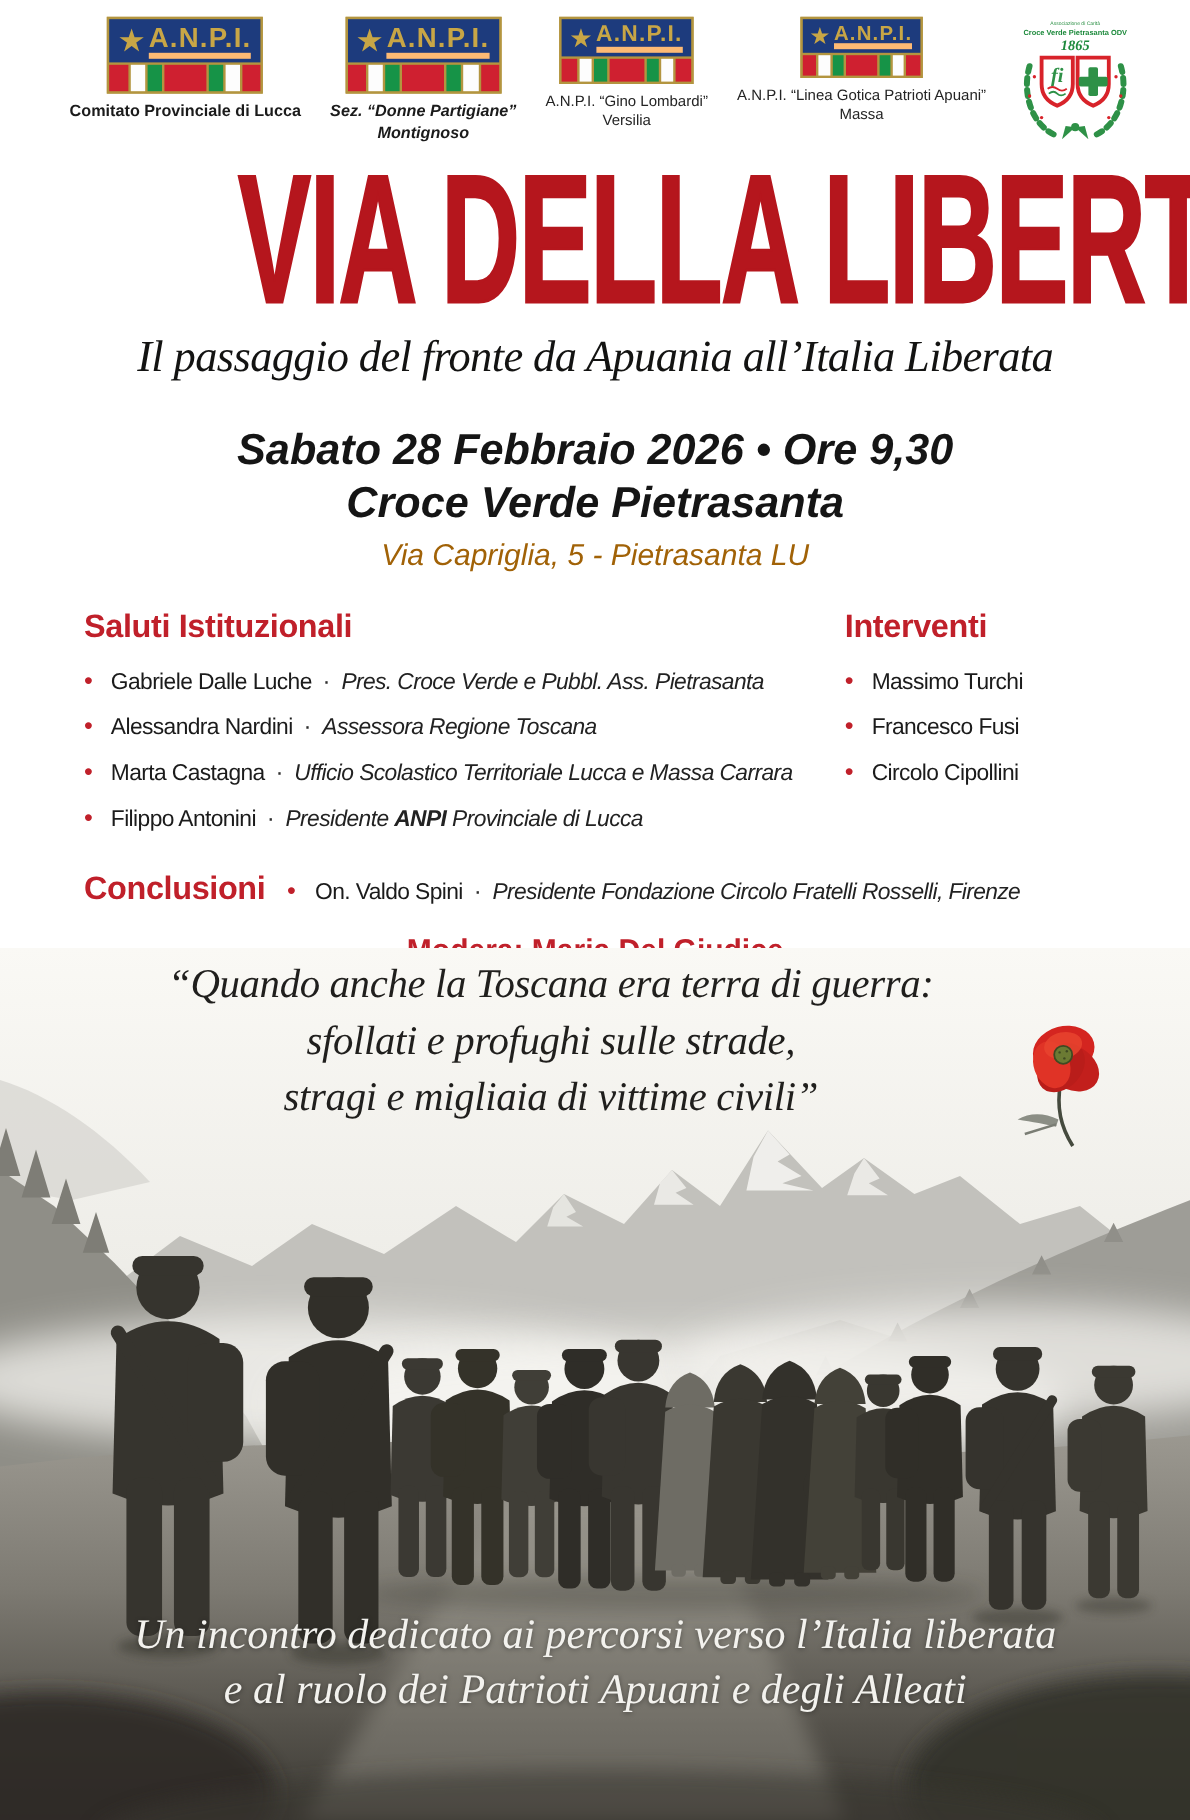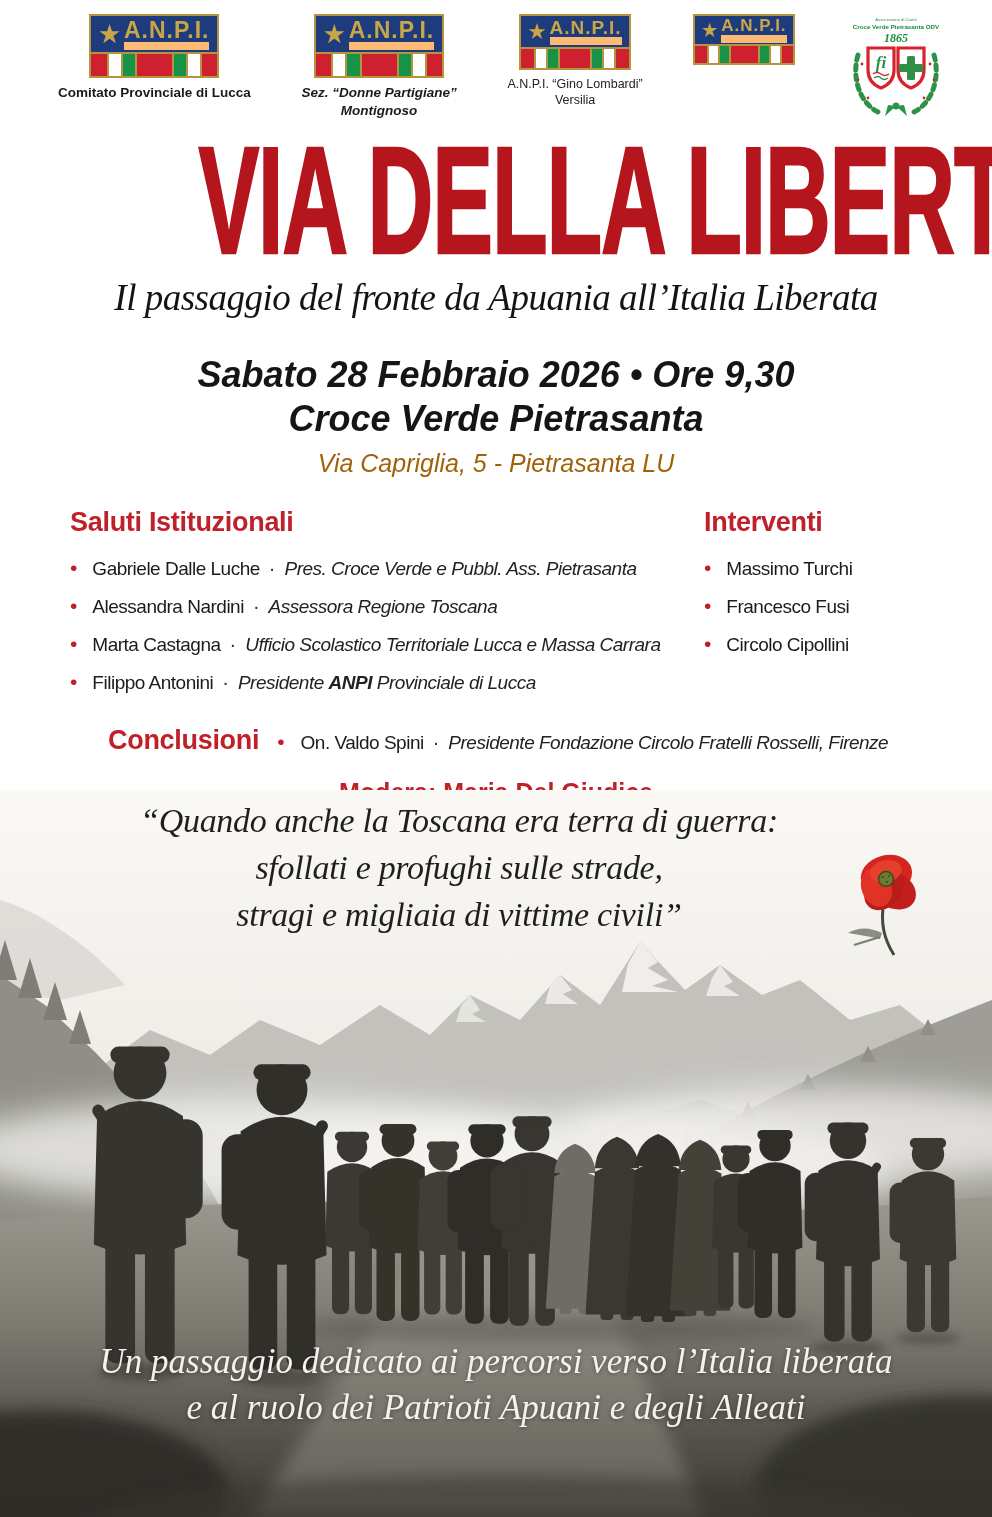--- a/index.html
+++ b/index.html
@@ -6,21 +6,21 @@
   .poster {
     position:relative; width:992px; height:1517px; margin:0 auto;
     background:#ffffff; overflow:hidden;
     font-family:"Liberation Sans", sans-serif; color:#1a1a1a;
   }
   
   .logos { display:flex; justify-content:space-between; align-items:flex-start; padding:14px 46px 0 58px; }
   .logo-item { display:flex; flex-direction:column; align-items:center; }
   .anpi-badge { border:2px solid #b3953f; background:#b3953f; display:flex; flex-direction:column; gap:2px; box-sizing:border-box; }
   .anpi-top { background:#1d3b7d; display:flex; align-items:center; justify-content:center; gap:4px; color:#c8a646; font-weight:bold; }
-  .anpi-word { border-bottom:8px solid #fdba74; line-height:1.05; letter-spacing:1px; }
+  .anpi-word { border-bottom:5px solid #fdba74; line-height:1.05; letter-spacing:1px; }
   .anpi-stripes { display:flex; gap:2px; }
   .st { height:100%; }
   .s-red { background:#cf2030; } .s-wht { background:#fdfdfd; } .s-grn { background:#169347; }
   .lg .anpi-top { height:36px; font-size:23px; }  .lg .anpi-stripes { height:22px; } .lg { width:130px; }
   .md .anpi-top { height:31px; font-size:19px; }  .md .anpi-stripes { height:19px; } .md { width:112px; }
   .sm .anpi-top { height:28px; font-size:17px; }  .sm .anpi-stripes { height:17px; } .sm { width:102px; }
   .logo-cap { margin-top:6px; text-align:center; font-size:13.5px; line-height:1.3; white-space:nowrap; color:#1b1b1b; }
   .cap-bold { font-weight:bold;text-align:center; }
   .cap-bi { font-weight:bold; font-style:italic; }
   .cap-sm { font-size:12.5px; color:#242424; }
@@ -43,21 +43,21 @@
   .col-a { width:634px; } .col-b { flex:1; }
   .sec-h { margin:0 0 11px 0; color:#c0202a; font-size:27px; font-weight:bold; letter-spacing:-0.3px; }
   ul.plist { list-style:none; margin:0; padding:0; }
   ul.plist li { display:flex; align-items:baseline; line-height:37px; white-space:nowrap; }
   .blt { color:#c0202a; font-size:21px; margin-right:15px; flex:0 0 auto; }
   .nm { font-size:19px; color:#1b1b1b; letter-spacing:-0.5px; }
   .mid { margin:0 9px; color:#2e2e2e; font-size:20px; }
   .rl { font-size:19px; font-style:italic; color:#222; letter-spacing:-0.5px; }
   .rl b { font-style:italic; }
   
-  .concl { display:flex; align-items:baseline; margin-top:24px; padding:0 108px; white-space:nowrap; }
+  .concl { display:flex; align-items:baseline; margin-top:24px; padding:0 70px; white-space:nowrap; }
   .concl .sec-inline { color:#c0202a; font-size:27px; font-weight:bold; letter-spacing:-0.3px; }
   .concl .blt { margin:0 16px 0 18px; }
   .modera { margin-top:22px; text-align:center; color:#c0202a; font-size:25px; font-weight:bold; }
   
   .hero { position:absolute; left:0; right:0; top:790px; bottom:0; background:#0f766e; }
   .hero svg.scene { position:absolute; left:0; top:0; }
   .quote {
     position:absolute; top:8px; left:0; right:74px; text-align:center;
     font-family:"Liberation Serif", serif; font-style:italic; font-size:34px;
     line-height:1.38; color:#201f1d; letter-spacing:-0.3px;
@@ -147,20 +147,24 @@
         </div>
         <div class="anpi-stripes">
           <span class="st s-red" style="flex:1"></span>
             <span class="st s-wht" style="flex:.8"></span>
             <span class="st s-grn" style="flex:.8"></span>
             <span class="st s-red" style="flex:2.3"></span>
             <span class="st s-grn" style="flex:.8"></span>
             <span class="st s-wht" style="flex:.8"></span>
             <span class="st s-red" style="flex:1"></span>
         </div>
+      </div>
+      <div class="logo-cap cap-sm">
+        <div>A.N.P.I. “Linea Gotica Patrioti Apuani”</div>
+        <div>Massa</div>
       </div>
     </div>
 
     <div class="logo-item">
       <svg class="crest" width="100" height="104" viewBox="0 0 100 104">
         <text x="50" y="7" text-anchor="middle" font-size="4.2" fill="#2e9147" font-family="Liberation Sans, sans-serif">Associazione di Carità</text>
         <text x="50" y="15" text-anchor="middle" font-size="6.2" font-weight="bold" fill="#1d8a3c" font-family="Liberation Sans, sans-serif">Croce Verde Pietrasanta ODV</text>
         <text x="50" y="28" text-anchor="middle" font-size="12" font-weight="bold" font-style="italic" fill="#1d8a3c" font-family="Liberation Serif, serif">1865</text>
         <path d="M32,98 C12,88 5,60 13,38" fill="none" stroke="#2e9147" stroke-width="5" stroke-dasharray="5 5" stroke-linecap="round"></path>
         <path d="M68,98 C88,88 95,60 87,38" fill="none" stroke="#2e9147" stroke-width="5" stroke-dasharray="5 5" stroke-linecap="round"></path>
@@ -371,18 +375,18 @@
       <ellipse rx="23" ry="17" cx="-9" cy="3" transform="rotate(-48)" fill="#b91d1a"></ellipse>
       <ellipse rx="20" ry="15" cx="2" cy="13" transform="rotate(70)" fill="#e03326"></ellipse>
       <ellipse rx="16" ry="11" cy="-10" transform="rotate(-12)" fill="#e8442f" opacity="0.85"></ellipse>
       <circle r="7.5" cx="-2" cy="-2" fill="#6b7a33" stroke="#3f4a22" stroke-width="1.5"></circle>
       <circle r="1" cx="-5" cy="-4" fill="#3f4a22"></circle>
         <circle r="1" cx="1" cy="-5" fill="#3f4a22"></circle>
         <circle r="1" cx="-1" cy="1" fill="#3f4a22"></circle>
     </svg>
 
     <div class="hero-footer">
-      <div>Un passaggio dedicato ai percorsi verso l’Italia liberata</div>
+      <div>Un incontro dedicato ai percorsi verso l’Italia liberata</div>
       <div>e al ruolo dei Patrioti Apuani e degli Alleati</div>
     </div>
   </div>
 
 </div>
 
 </body></html>

